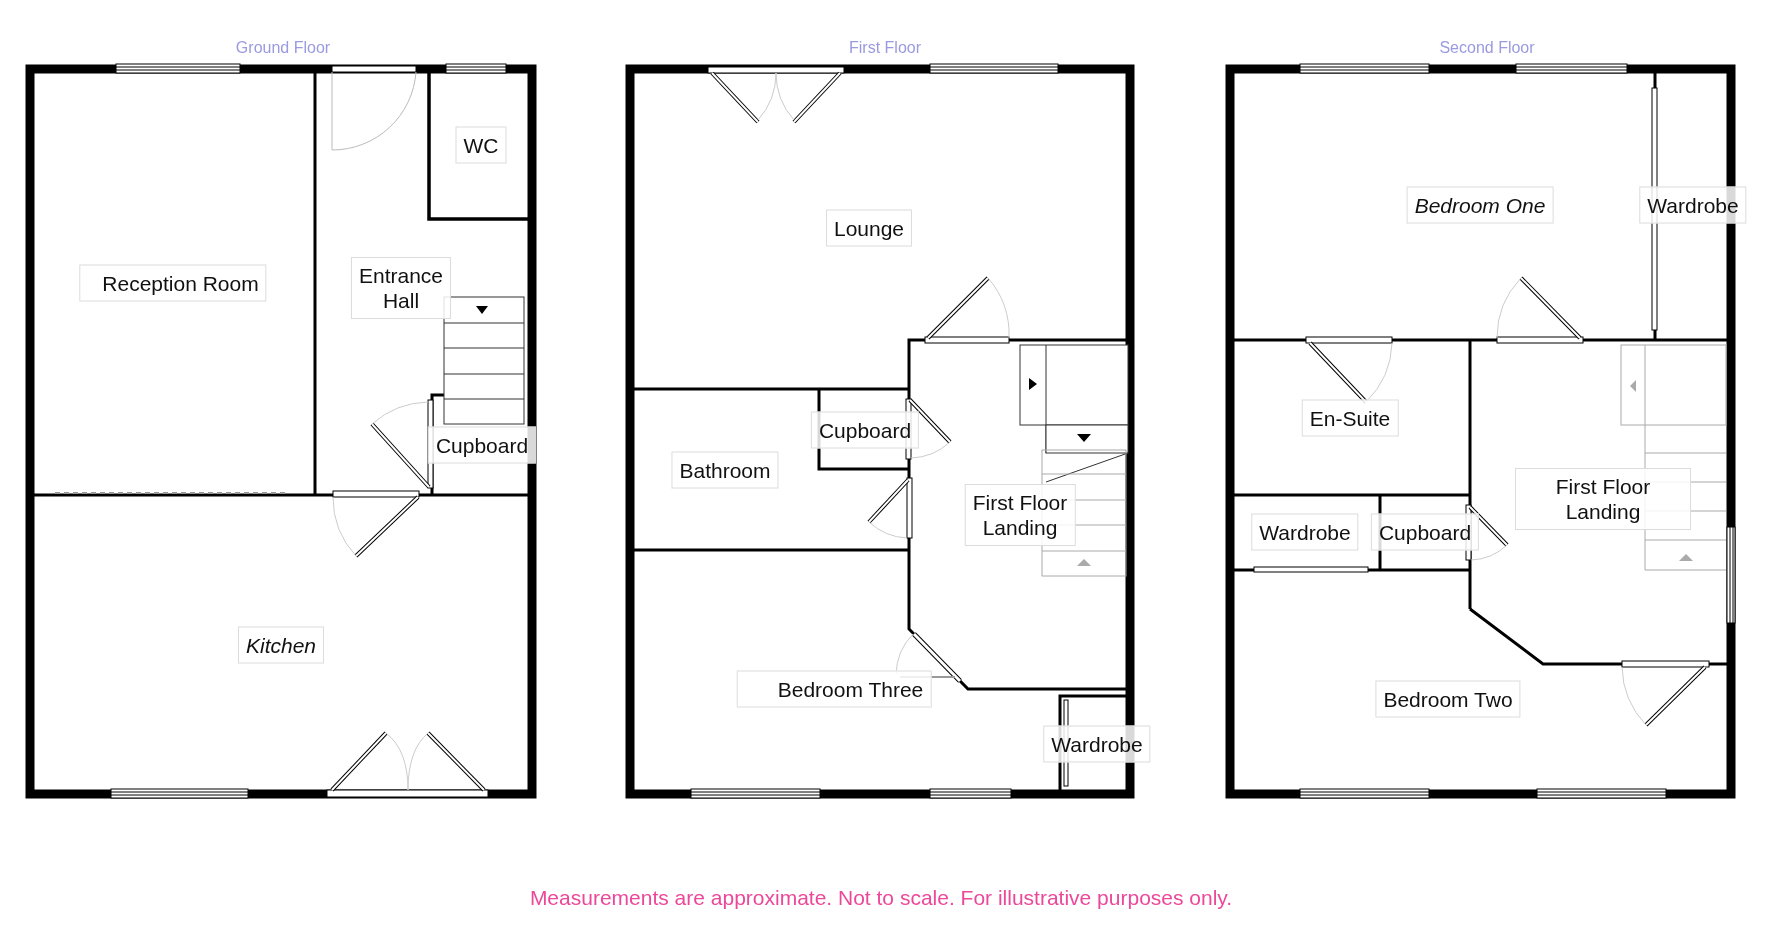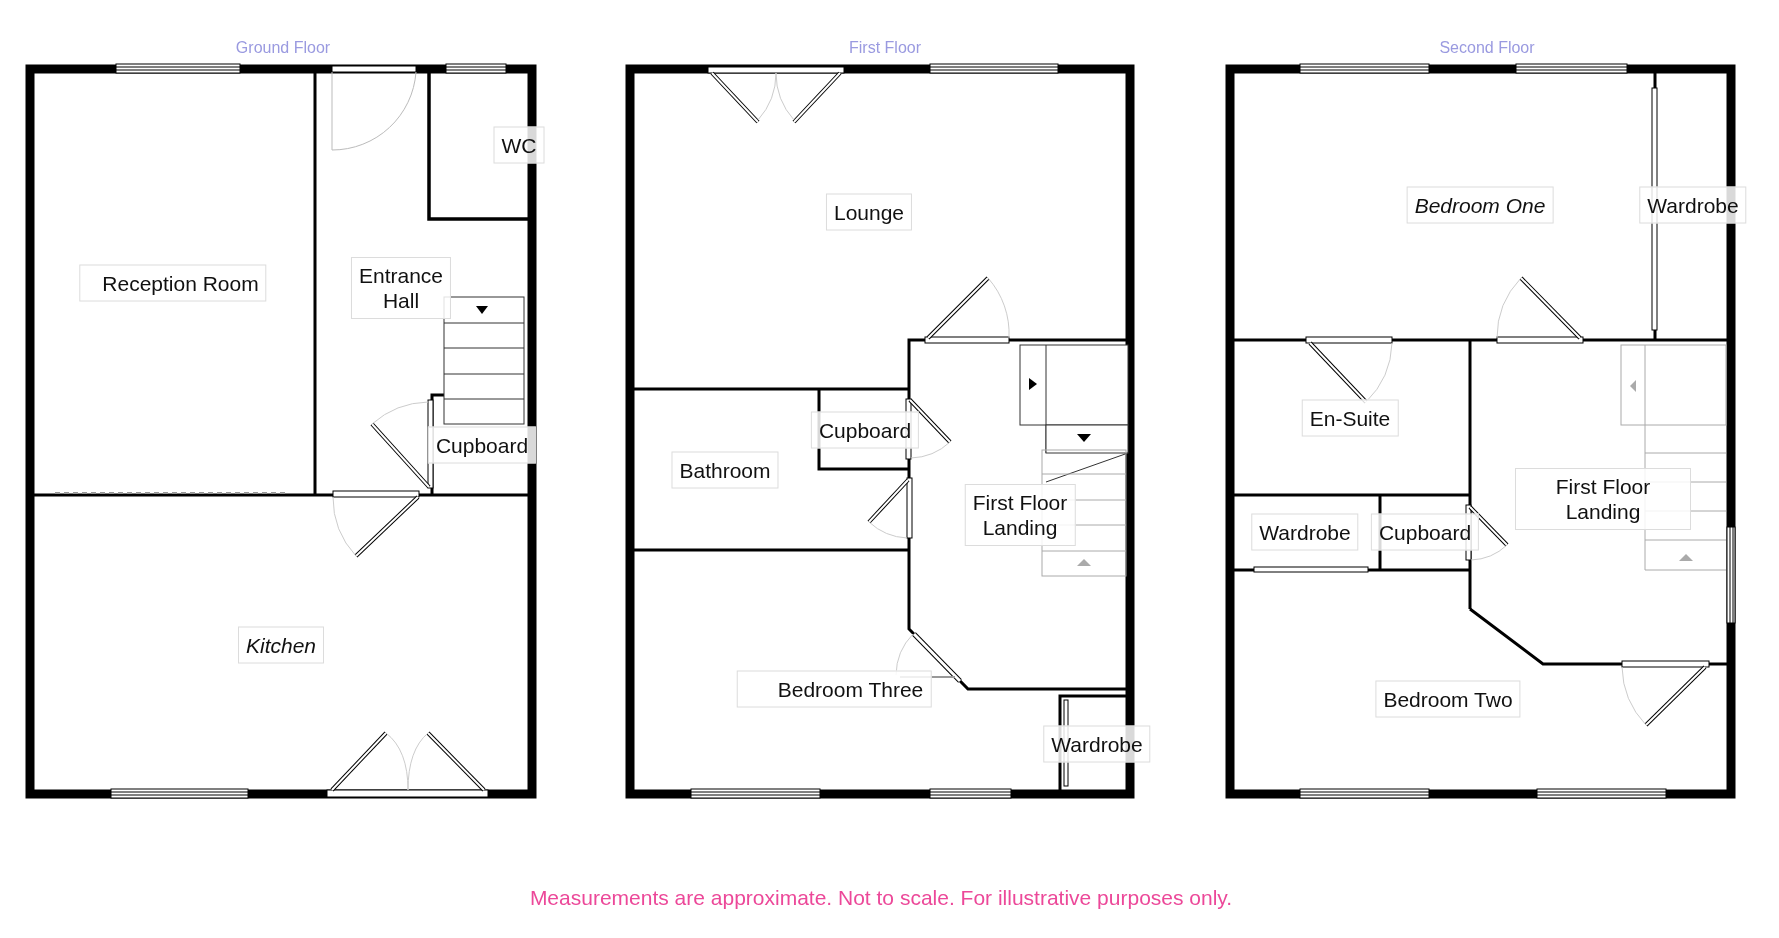--- a/index.html
+++ b/index.html
@@ -251,25 +251,25 @@
   </g>
 </svg>
 
 <div class="floor-title" style="left:283px; top:48px;">Ground Floor</div>
 <div class="floor-title" style="left:885px; top:48px;">First Floor</div>
 <div class="floor-title" style="left:1487px; top:48px;text-align:right;">Second Floor</div>
 
 <div class="room-label" style="left:173px; top:283px;padding-left:22px;">Reception Room</div>
 <div class="room-label" style="left:401px; top:288px;">Entrance
 Hall</div>
-<div class="room-label" style="left:481px; top:145px;margin-left:38px;">WC</div>
+<div class="room-label" style="left:481px; top:145px;">WC</div>
 <div class="room-label" style="left:482px; top:445px;">Cupboard</div>
 <div class="room-label" style="left:281px; top:645px;font-style:italic;">Kitchen</div>
 
-<div class="room-label" style="left:869px; top:212px;text-align:right;">Lounge</div>
+<div class="room-label" style="left:869px; top:228px;text-align:right;">Lounge</div>
 <div class="room-label" style="left:865px; top:430px;">Cupboard</div>
 <div class="room-label" style="left:725px; top:470px;">Bathroom</div>
 <div class="room-label" style="left:1020px; top:515px;">First Floor
 Landing</div>
 <div class="room-label" style="left:834px; top:689px;padding-left:40px;">Bedroom Three</div>
 <div class="room-label" style="left:1097px; top:744px;">Wardrobe</div>
 
 <div class="room-label" style="left:1480px; top:205px;font-style:italic;">Bedroom One</div>
 <div class="room-label" style="left:1693px; top:205px;">Wardrobe</div>
 <div class="room-label" style="left:1350px; top:418px;">En-Suite</div>

